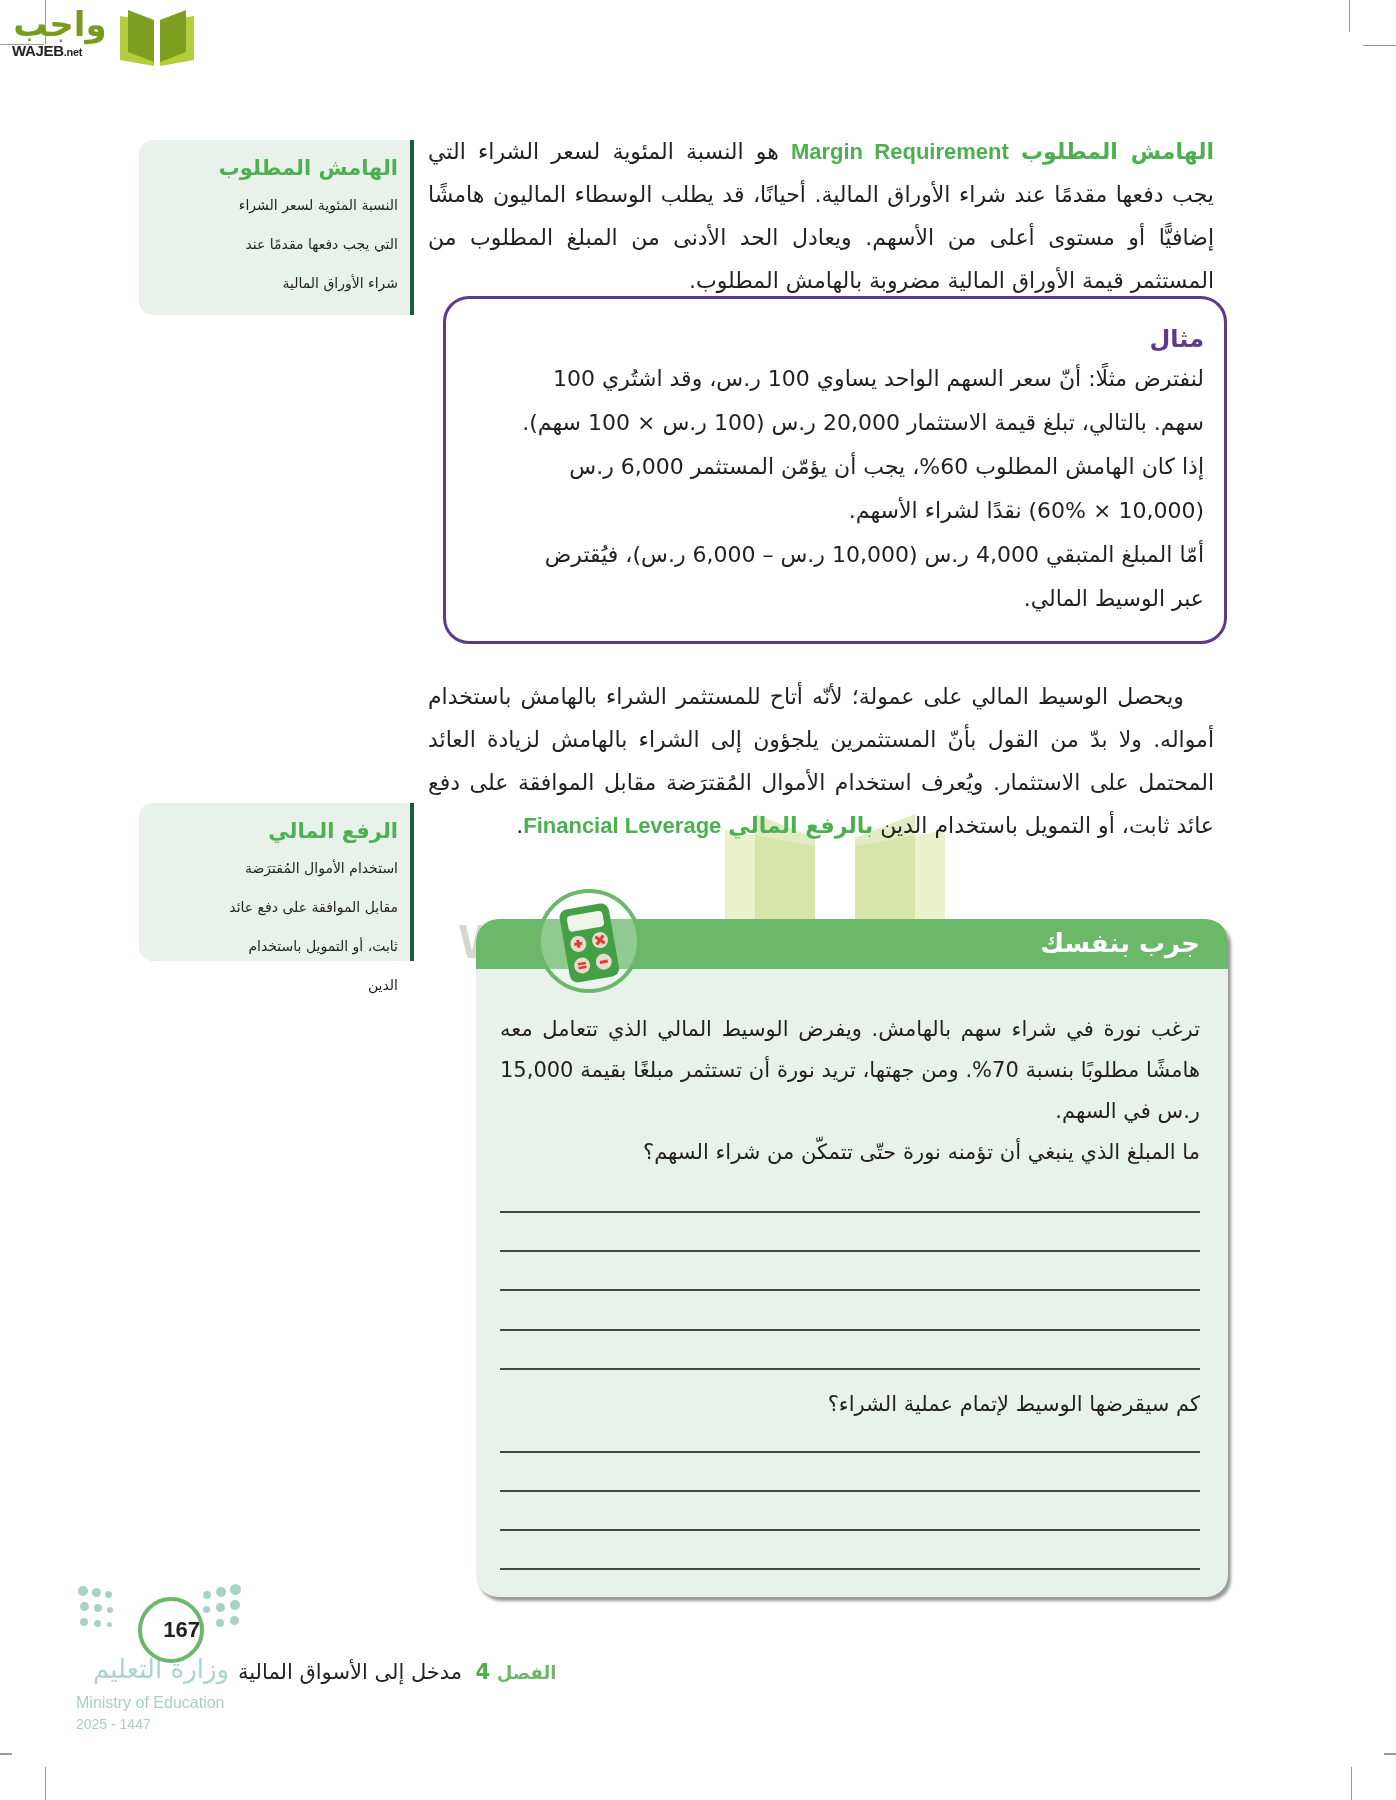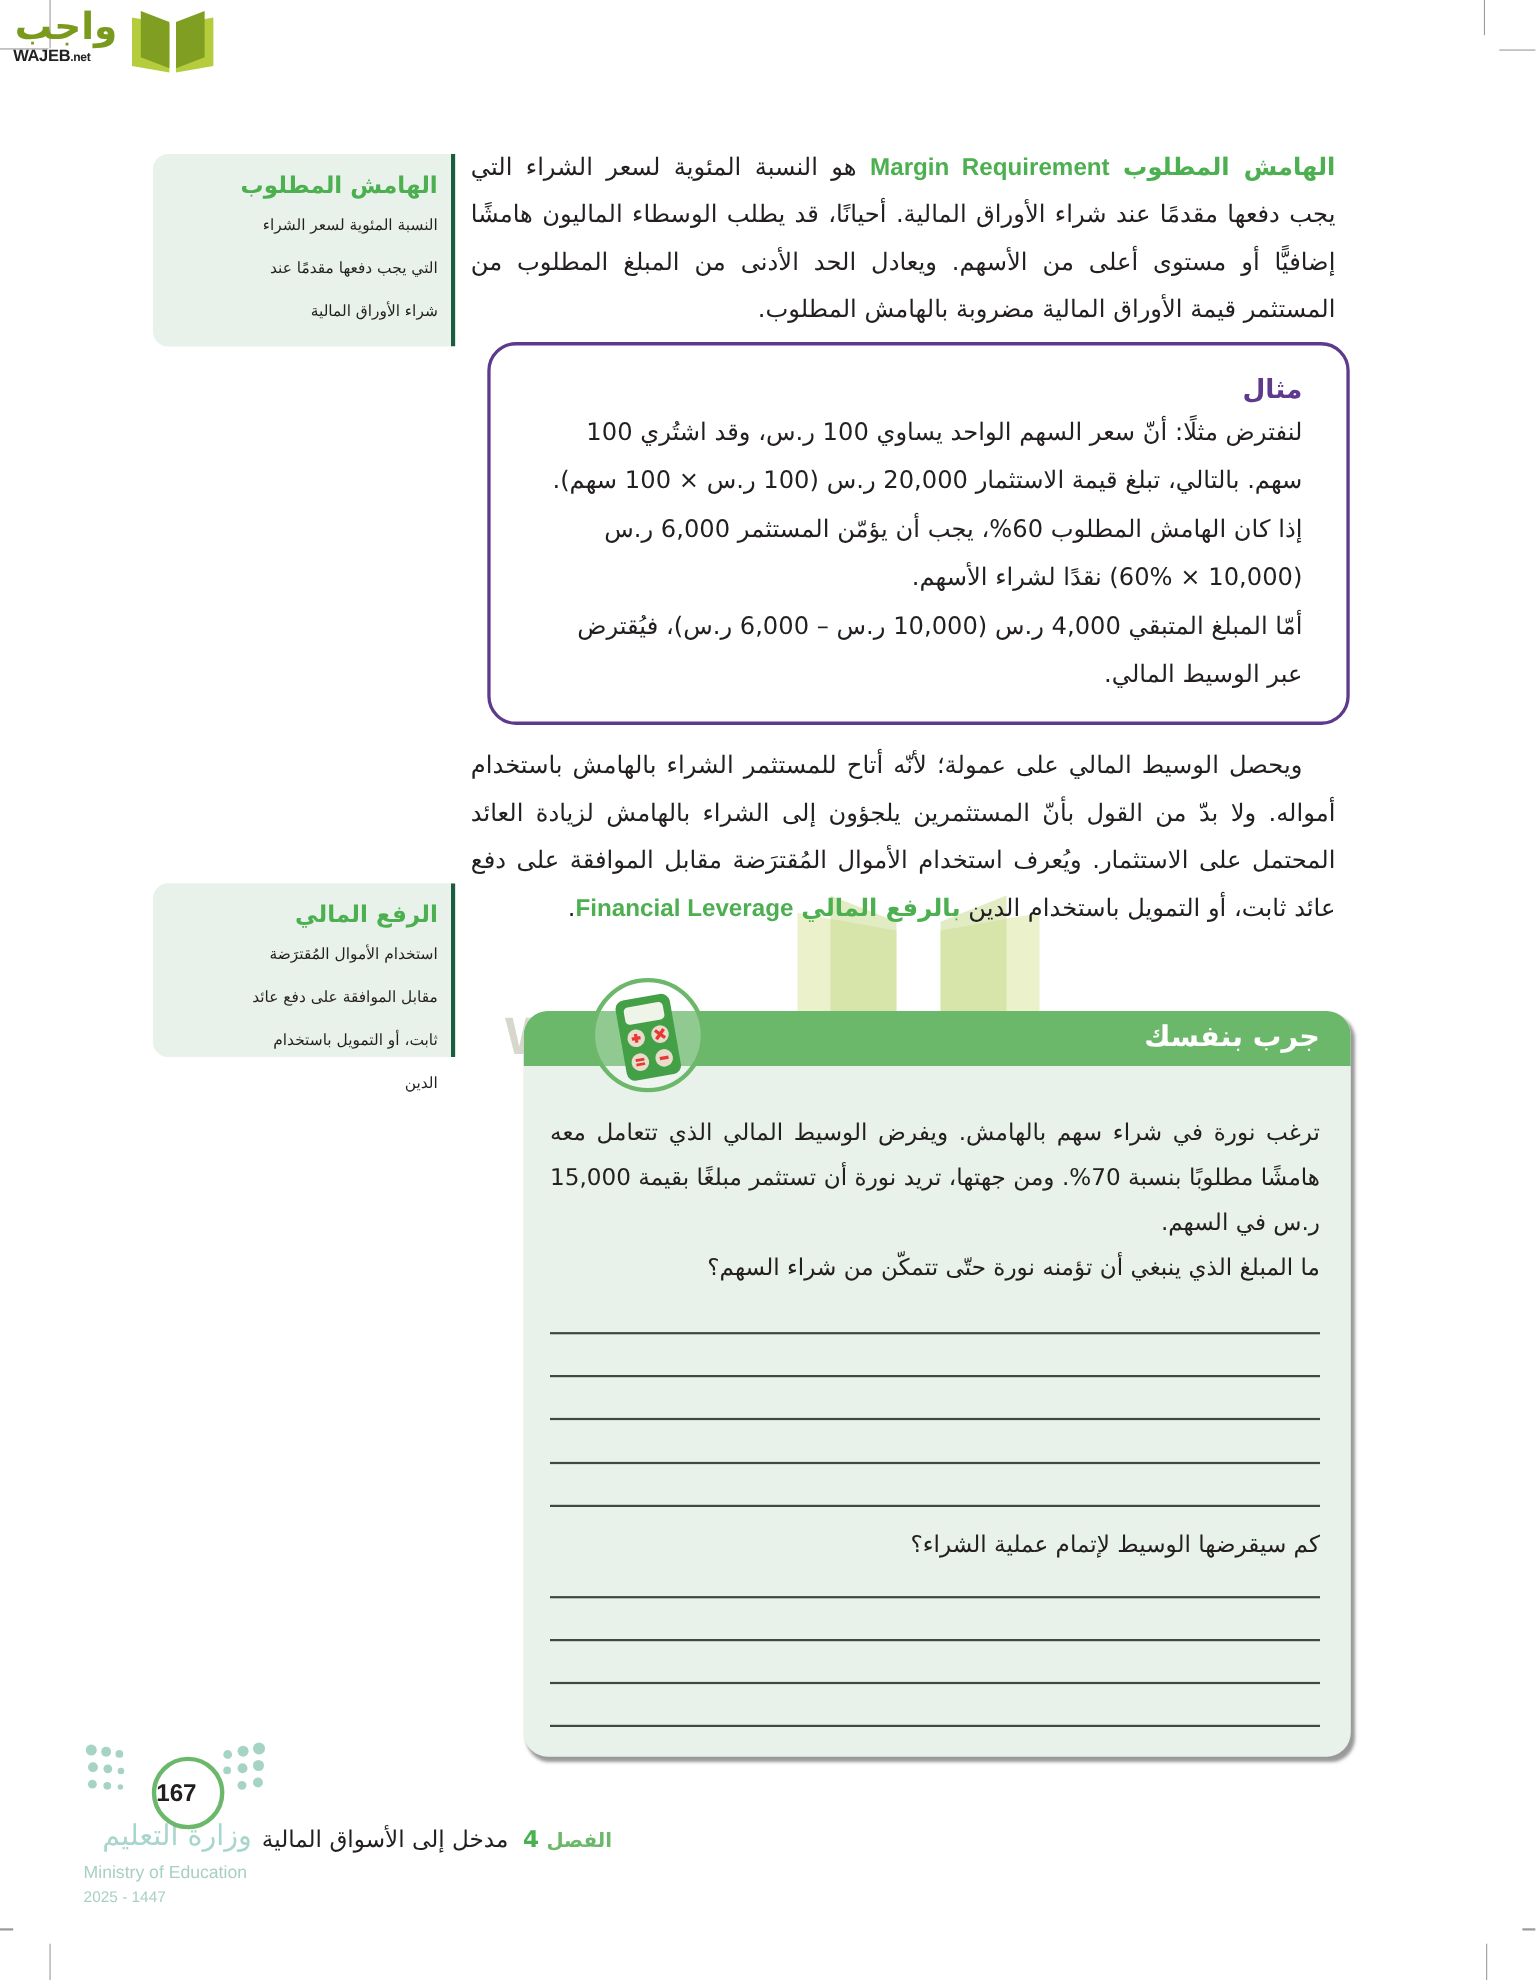--- a/index.html
+++ b/index.html
@@ -20,42 +20,42 @@
   .main-col { position: absolute; left: 428px; width: 786px; direction: rtl; text-align: justify; font-size: 22px; line-height: 43px; }
   .green { color: #4caf50; font-weight: bold; }
   .en-term { font-family: "Liberation Sans", sans-serif; font-weight: bold; color: #4caf50; direction: ltr; unicode-bidi: embed; }
 
   
   .side-note { position: absolute; left: 139px; width: 275px; background: #e8f1ea; border-radius: 14px 0 0 14px; border-right: 4px solid #1b5e3f; direction: rtl; padding: 10px 12px 10px 12px; }
   .side-note .title { color: #4caf50; font-weight: bold; font-size: 21px; line-height: 36px; }
   .side-note .body { font-size: 14px; line-height: 39px; color: #231f20; }
 
   
-  .example { position: absolute; left: 443px; top: 311px; width: 784px; height: 348px; border: 3px solid #5e3a8c; border-radius: 26px; direction: rtl; padding: 22px 40px 0 26px; }
+  .example { position: absolute; left: 443px; top: 296px; width: 784px; height: 348px; border: 3px solid #5e3a8c; border-radius: 26px; direction: rtl; padding: 22px 20px 0 26px; }
   .example .ex-title { color: #5e3a8c; font-weight: bold; font-size: 24px; line-height: 36px; }
   .example .ex-line { font-size: 22px; line-height: 44px; text-align: justify; }
 
   
   .try-box { position: absolute; left: 476px; top: 919px; width: 752px; height: 678px; background: #e8f1ea; border-radius: 22px 22px 22px 22px; box-shadow: 3px 4px 3px rgba(70,70,70,0.55); overflow: hidden; }
   .try-header { position: absolute; left: 0; top: 0; width: 100%; height: 50px; background: #6cb86b; border-radius: 22px 22px 0 0; }
   .try-title { position: absolute; right: 28px; top: 6px; color: #ffffff; font-weight: bold; font-size: 26px; direction: rtl; line-height: 36px; }
   .try-text { position: absolute; right: 28px; top: 90px; width: 700px; direction: rtl; font-size: 21px; line-height: 41px; text-align: justify; margin-left: 24px; }
   .try-q { position: absolute; right: 28px; width: 700px; direction: rtl; font-size: 21px; line-height: 41px; }
   .ans-line { position: absolute; left: 24px; width: 700px; height: 2px; background: #3c4a40; }
 
   .calc-icon { position: absolute; left: 534px; top: 886px; width: 110px; height: 110px; }
 
   
   .wm { position: absolute; pointer-events: none; }
 
   
   .footer-chap { position: absolute; left: 238px; top: 1652px; direction: rtl; font-size: 21px; line-height: 40px; white-space: nowrap; }
   .footer-chap .chap-label { color: #6cb86b; font-weight: bold; font-size: 18px; }
   .footer-chap .chap-num { color: #4caf50; font-weight: bold; }
-  .page-num { position: absolute; left: 138px; top: 1597px; width: 66px; height: 66px; border: 4px solid #6cb86b; border-radius: 50%; background: #fff; text-align: left; line-height: 58px; font-family: "Liberation Sans", sans-serif; font-weight: bold; font-size: 22px; }
+  .page-num { position: absolute; left: 138px; top: 1597px; width: 66px; height: 66px; border: 4px solid #6cb86b; border-radius: 50%; background: #fff; text-align: right; line-height: 58px; font-family: "Liberation Sans", sans-serif; font-weight: bold; font-size: 22px; }
   .moe { position: absolute; left: 76px; top: 1584px; width: 180px; }
   .moe-ar { position: absolute; left: 0; top: 70px; width: 170px; text-align: center; font-size: 26px; color: #a9d6cc; direction: rtl; }
   .moe-en { position: absolute; left: 0; top: 110px; font-family: "Liberation Sans", sans-serif; font-size: 16px; color: #a9cfc5; white-space: nowrap; }
   .moe-yr { position: absolute; left: 0; top: 132px; font-family: "Liberation Sans", sans-serif; font-size: 14px; color: #a9cfc5; white-space: nowrap; }
   .dot { position: absolute; border-radius: 50%; background: #a6d4c4; }
 </style>
 </head>
 <body>
 
 <div class="crop" style="left:45px;top:0;width:1px;height:44px;"></div>

